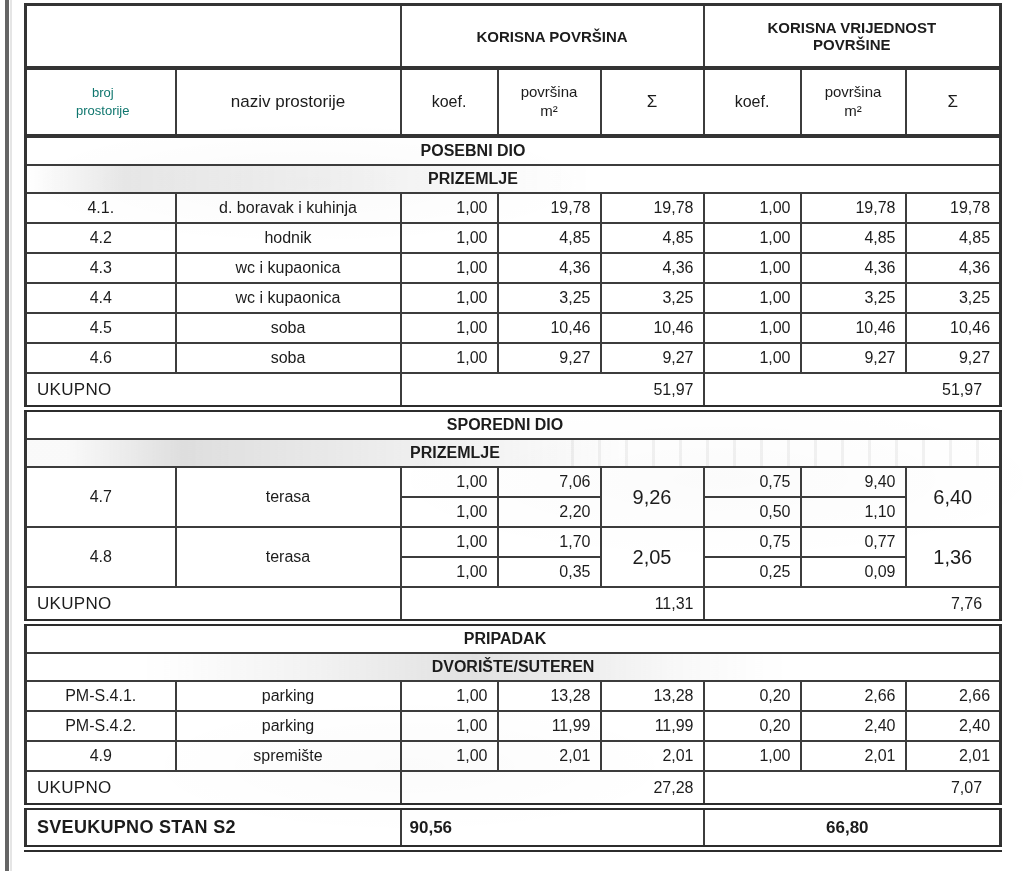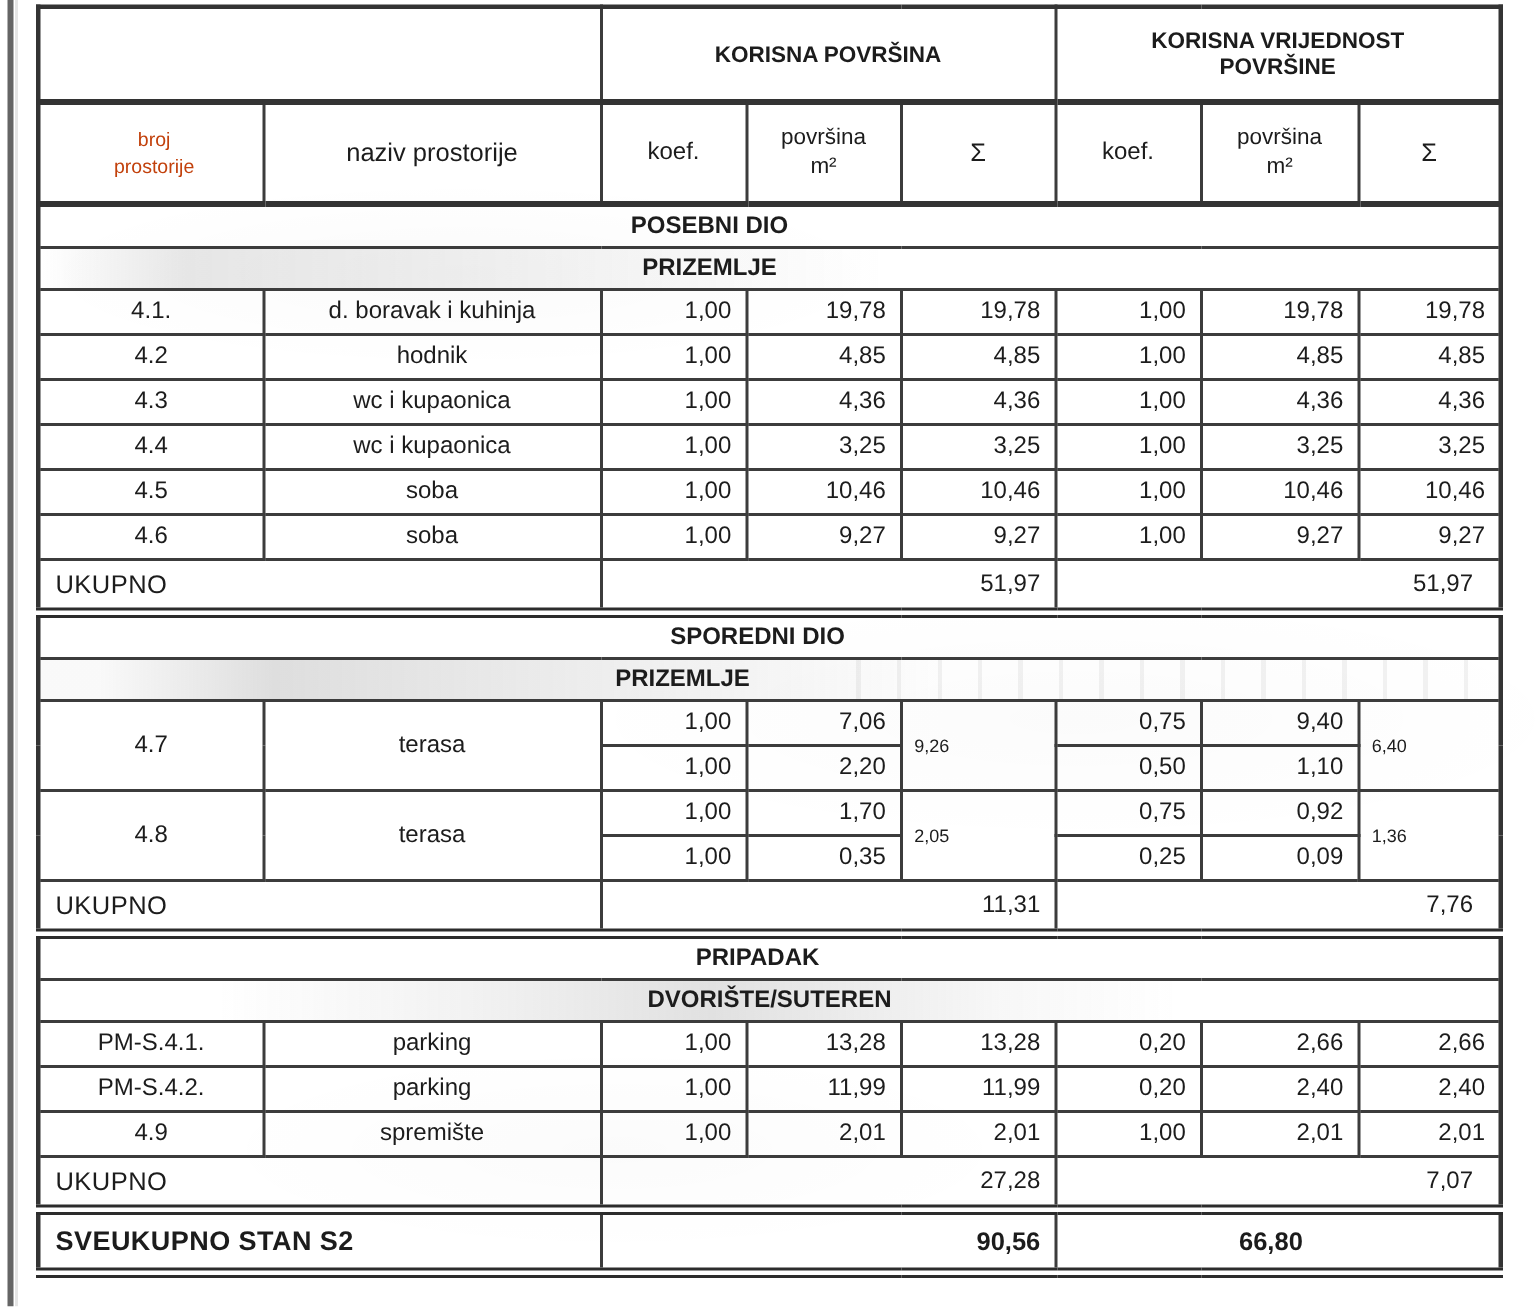--- a/index.html
+++ b/index.html
@@ -22,49 +22,49 @@
     border:3px solid #343434;
   }
   td{
     border:2px solid #3c3c3c;
     padding:0 8px;font-size:16px;vertical-align:middle;
     overflow:hidden;white-space:nowrap;
   }
   
   tr.h1 td{height:60px;text-align:center;font-weight:bold;font-size:15px;white-space:pre-line;border-bottom:4px solid #333;}
   tr.h2 td{height:64px;text-align:center;white-space:pre-line;border-bottom:4px solid #333;}
-  td.broj-hdr{text-align:left;font-size:13px;color:#c2410c;padding-left:12px;line-height:1.35;}
+  td.broj-hdr{text-align:left;font-size:13px;color:#0f766e;padding-left:12px;line-height:1.35;}
   td.naziv-hdr{font-size:17px;}
   td.koef-hdr{font-size:16px;}
   td.pov-hdr{font-size:15px;line-height:1.25;}
   td.sigma-hdr{font-size:17px;}
   
   tr.band td{height:26px;text-align:center;font-weight:bold;font-size:16px;}
   td.sh-a{padding-right:88px;margin-top:27px;}
   td.sh-b{padding-right:124px;}
   td.sh-c{padding-right:24px;}
   tr.gray1 td{background:linear-gradient(90deg, rgba(110,110,110,0) 0%, rgba(110,110,110,.16) 10%, rgba(110,110,110,.05) 42%, rgba(0,0,0,0) 58%);}
   tr.gray2 td{background:
       repeating-linear-gradient(90deg, rgba(0,0,0,0) 0 24px, rgba(0,0,0,0.05) 24px 27px) 520px 0 / 455px 100% no-repeat,
       linear-gradient(90deg, rgba(105,105,105,.04) 4%, rgba(105,105,105,.22) 16%, rgba(105,105,105,.09) 44%, rgba(0,0,0,0) 62%);}
   tr.gray3 td{background:linear-gradient(90deg, rgba(0,0,0,0) 12%, rgba(105,105,105,.09) 30%, rgba(105,105,105,.20) 46%, rgba(105,105,105,.05) 66%, rgba(0,0,0,0) 78%);}
   
   tr.data td{height:28px;}
   td.c-id{text-align:center;}
   td.c-name{text-align:center;}
   td.num{text-align:right;padding-right:9px;}
-  td.msum{font-size:12px;}
+  td.msum{text-align:center;font-size:20px;}
   
   tr.ukupno td{height:31px;font-weight:normal;border-bottom:7px double #2c2c2c;}
   tr.ukupno td.t-label{text-align:left;padding-left:10px;font-size:17px;letter-spacing:.3px;}
   tr.ukupno td.t-mid{text-align:right;padding-right:9px;font-size:16px;}
   tr.ukupno td.t-right{text-align:right;padding-right:17px;font-size:16px;}
   tr.sveu td{height:35px;font-weight:bold;border-bottom:7px double #2c2c2c;}
   tr.sveu td.t-label{text-align:left;padding-left:10px;font-size:18px;letter-spacing:.3px;}
-  tr.sveu td.t-mid{text-align:right;padding-right:9px;font-size:17px;}
+  tr.sveu td.t-mid{text-align:left;padding-right:9px;font-size:17px;}
   tr.sveu td.t-right{text-align:center;padding-right:17px;font-size:17px;margin-top:10px;}
 </style>
 </head>
 <body>
 
 <div class="page-edge-bar"></div>
 <div class="page-edge-soft"></div>
 
 <table class="area">
   <colgroup>
@@ -196,21 +196,21 @@
     <td class="num">0,50</td>
     <td class="num">1,10</td>
   </tr>
   <tr class="data">
     <td class="c-id" rowspan="2">4.8</td>
     <td class="c-name" rowspan="2">terasa</td>
     <td class="num">1,00</td>
     <td class="num">1,70</td>
     <td class="msum" rowspan="2">2,05</td>
     <td class="num">0,75</td>
-    <td class="num">0,92</td>
+    <td class="num">0,77</td>
     <td class="msum" rowspan="2">1,36</td>
   </tr>
   <tr class="data">
     <td class="num">1,00</td>
     <td class="num">0,35</td>
     <td class="num">0,25</td>
     <td class="num">0,09</td>
   </tr>
   <tr class="ukupno">
     <td colspan="2" class="t-label">UKUPNO</td>

